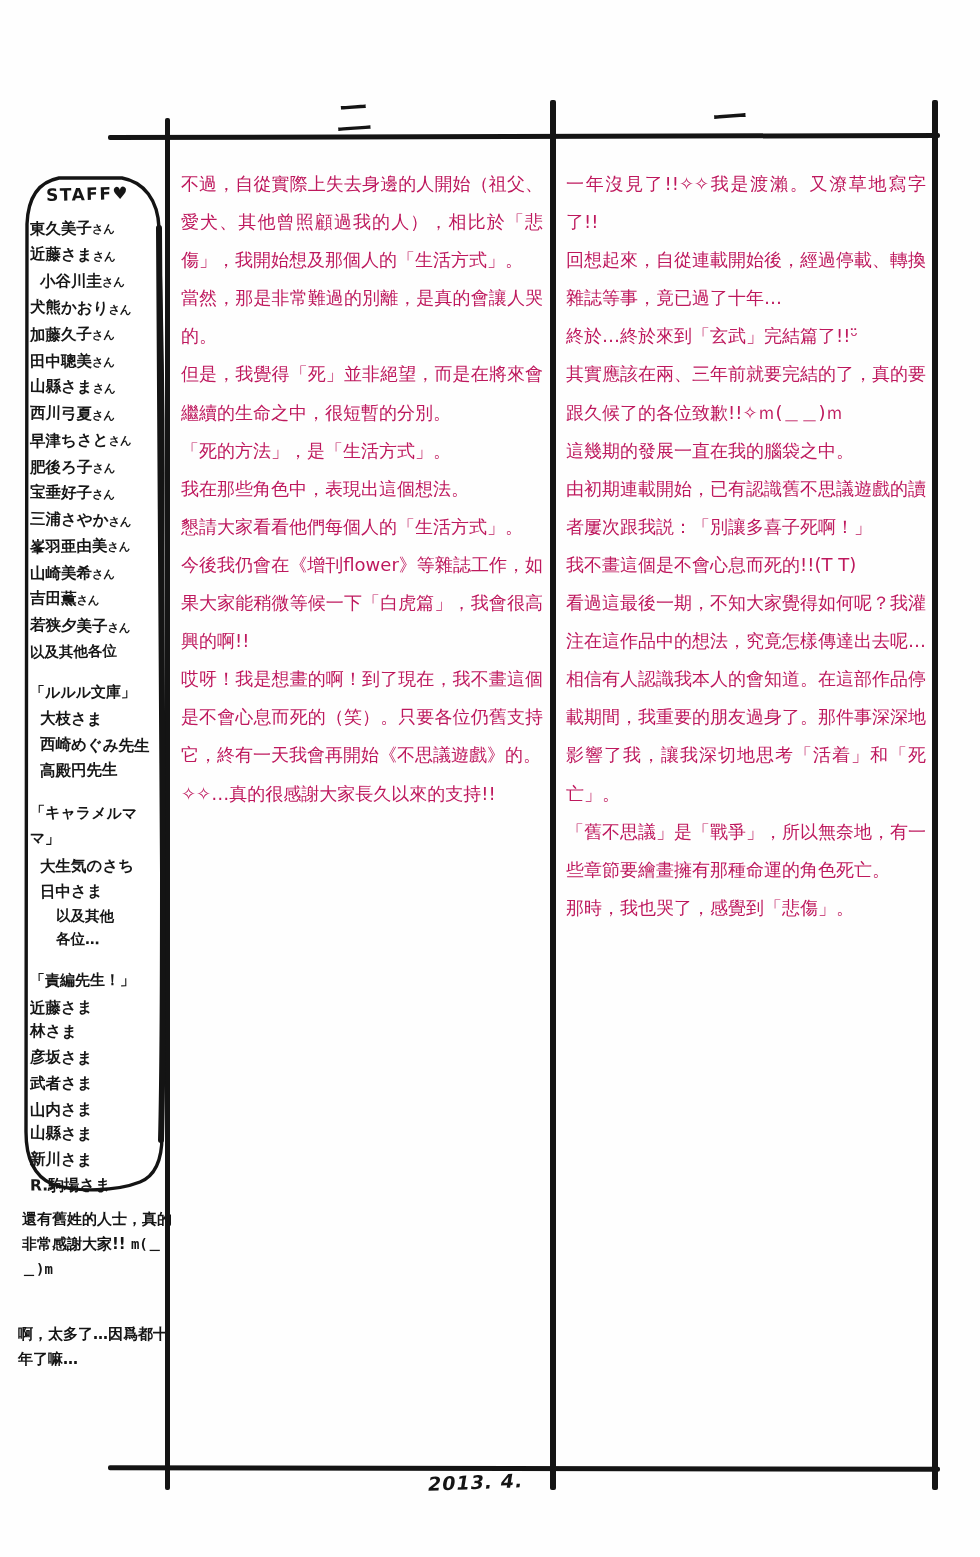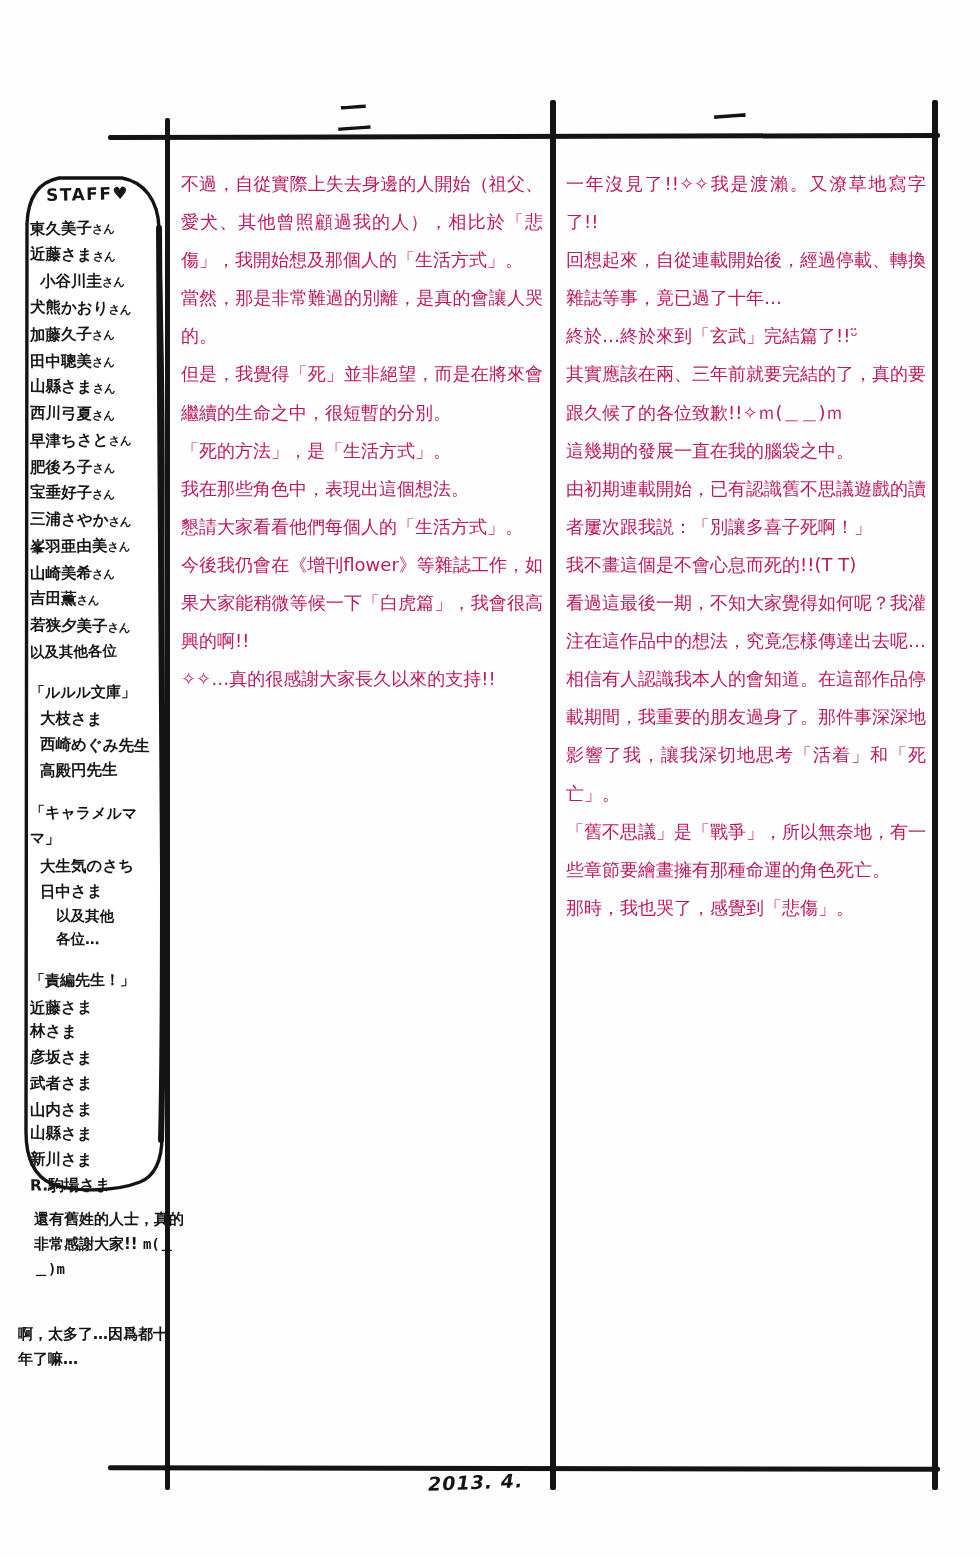--- a/index.html
+++ b/index.html
@@ -214,20 +214,21 @@
   <div class="col-number col-number-one">一</div>
 
   <div class="textcol col-two">
     <p>不過，自從實際上失去身邊的人開始（祖父、愛犬、其他曾照顧過我的人），相比於「悲傷」，我開始想及那個人的「生活方式」。</p>
     <p>當然，那是非常難過的別離，是真的會讓人哭的。</p>
     <p>但是，我覺得「死」並非絕望，而是在將來會繼續的生命之中，很短暫的分別。</p>
     <p>「死的方法」，是「生活方式」。</p>
     <p>我在那些角色中，表現出這個想法。</p>
     <p>懇請大家看看他們每個人的「生活方式」。</p>
     <p>今後我仍會在《增刊flower》等雜誌工作，如果大家能稍微等候一下「白虎篇」，我會很高興的啊!!</p>
+    <p>哎呀！我是想畫的啊！到了現在，我不畫這個是不會心息而死的（笑）。只要各位仍舊支持它，終有一天我會再開始《不思議遊戲》的。</p>
     <p>✧✧…真的很感謝大家長久以來的支持!!</p>
   </div>
 
   <div class="textcol col-one">
     <p>一年沒見了!!✧✧我是渡瀨。又潦草地寫字了!!</p>
     <p>回想起來，自從連載開始後，經過停載、轉換雜誌等事，竟已過了十年…</p>
     <p>終於…終於來到「玄武」完結篇了!!ᵕ̈</p>
     <p>其實應該在兩、三年前就要完結的了，真的要跟久候了的各位致歉!!✧ｍ(＿＿)ｍ</p>
     <p>這幾期的發展一直在我的腦袋之中。</p>
     <p>由初期連載開始，已有認識舊不思議遊戲的讀者屢次跟我説：「別讓多喜子死啊！」</p>
@@ -285,19 +286,19 @@
       <span class="staff-name t4">林さま</span>
       <span class="staff-name t2">彦坂さま</span>
       <span class="staff-name t3">武者さま</span>
       <span class="staff-name t1">山内さま</span>
       <span class="staff-name t4">山縣さま</span>
       <span class="staff-name t2">新川さま</span>
       <span class="staff-name t3">R.駒場さま</span>
     </div>
   </div>
 
-  <div class="note" id="note-thanks-box" style="left: 34px; top: 1207px;">
+  <div class="note" id="note-thanks-box" style="left: 22px; top: 1207px;">
     <span>還有舊姓的人士，真的非常感謝大家!!</span>
     <span class="mono">m(＿ ＿)m</span>
   </div>
   <div class="note note-toomany">啊，太多了…因爲都十年了嘛…</div>
 
 </div>
 
 </body></html>

